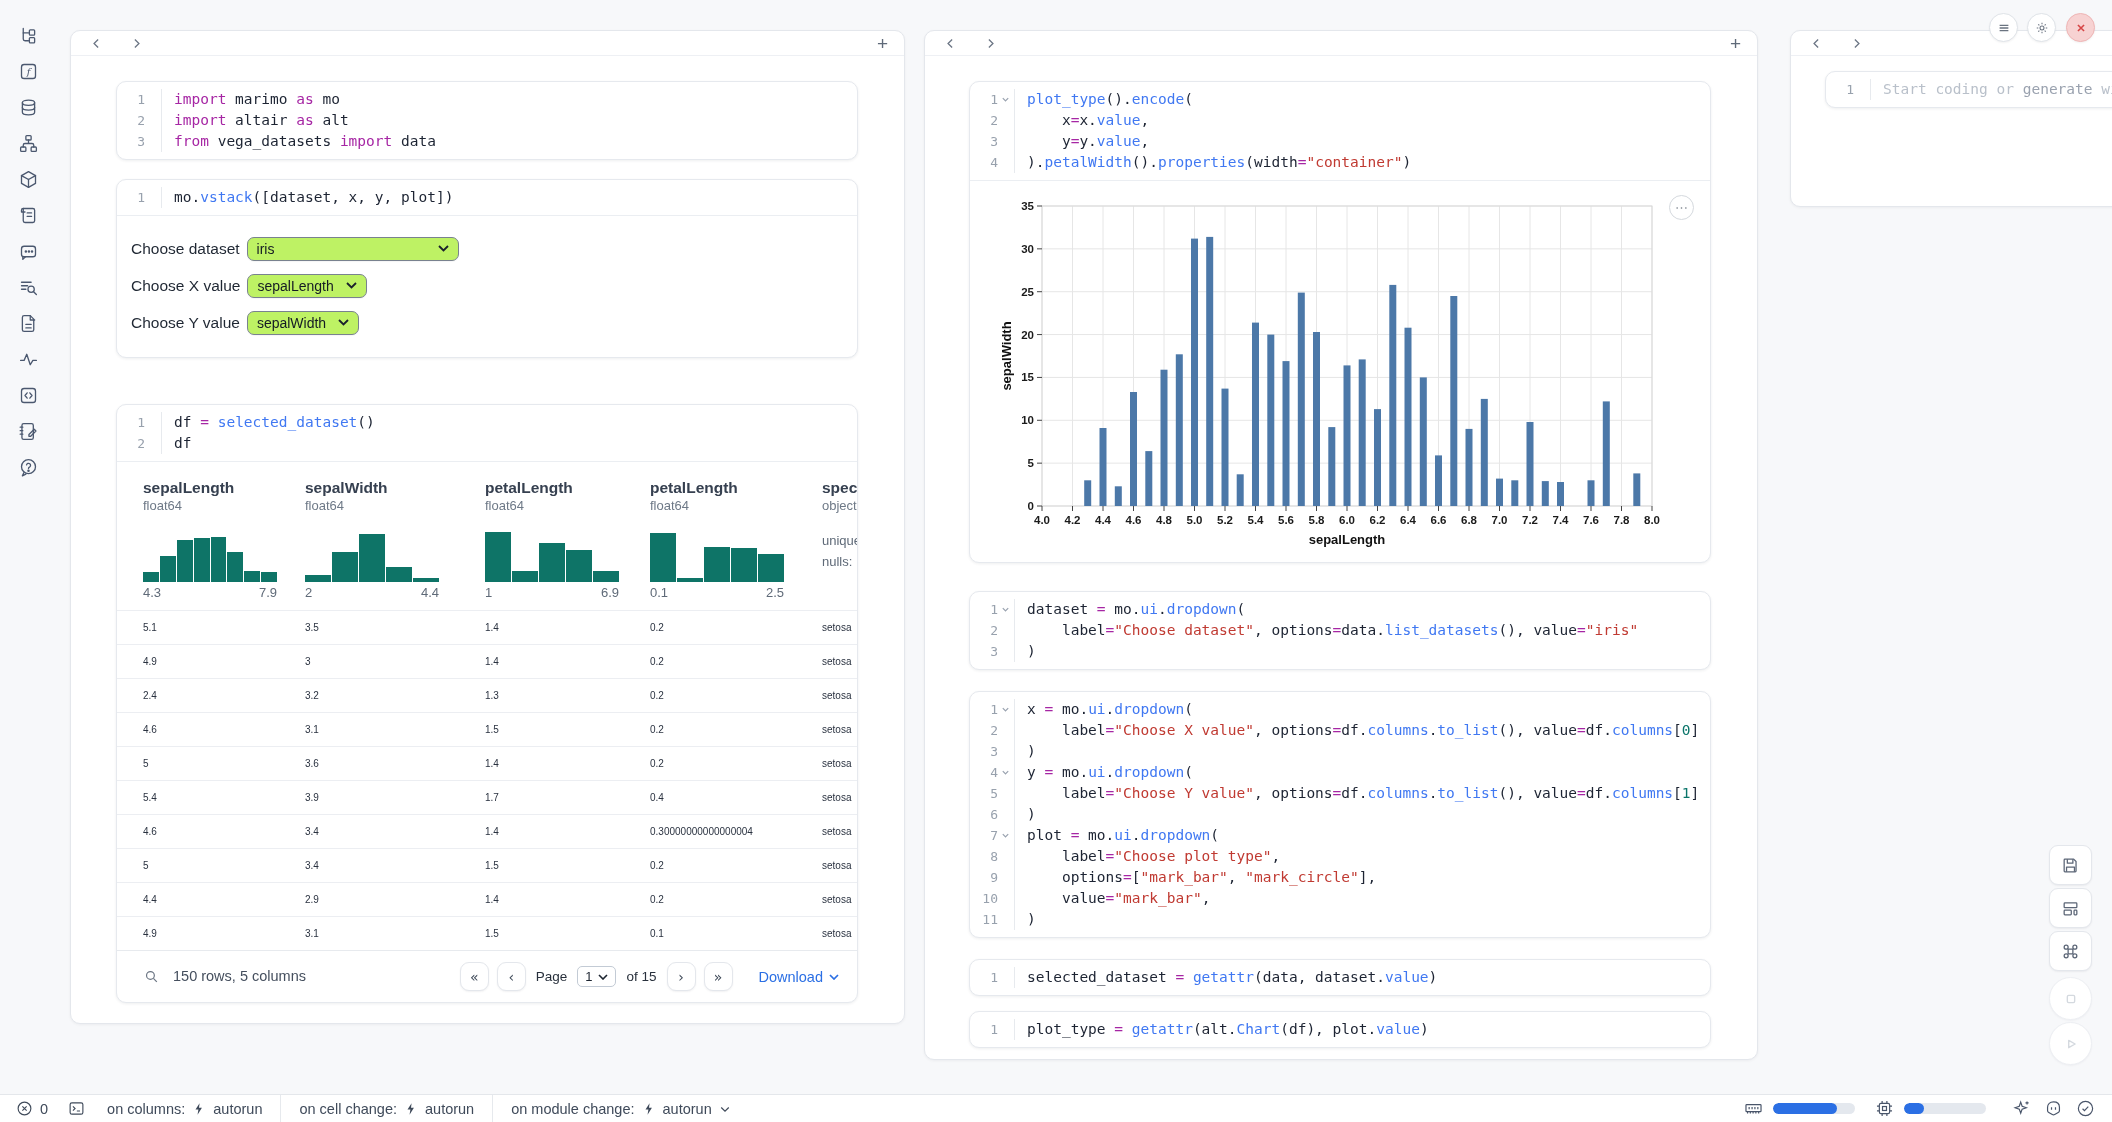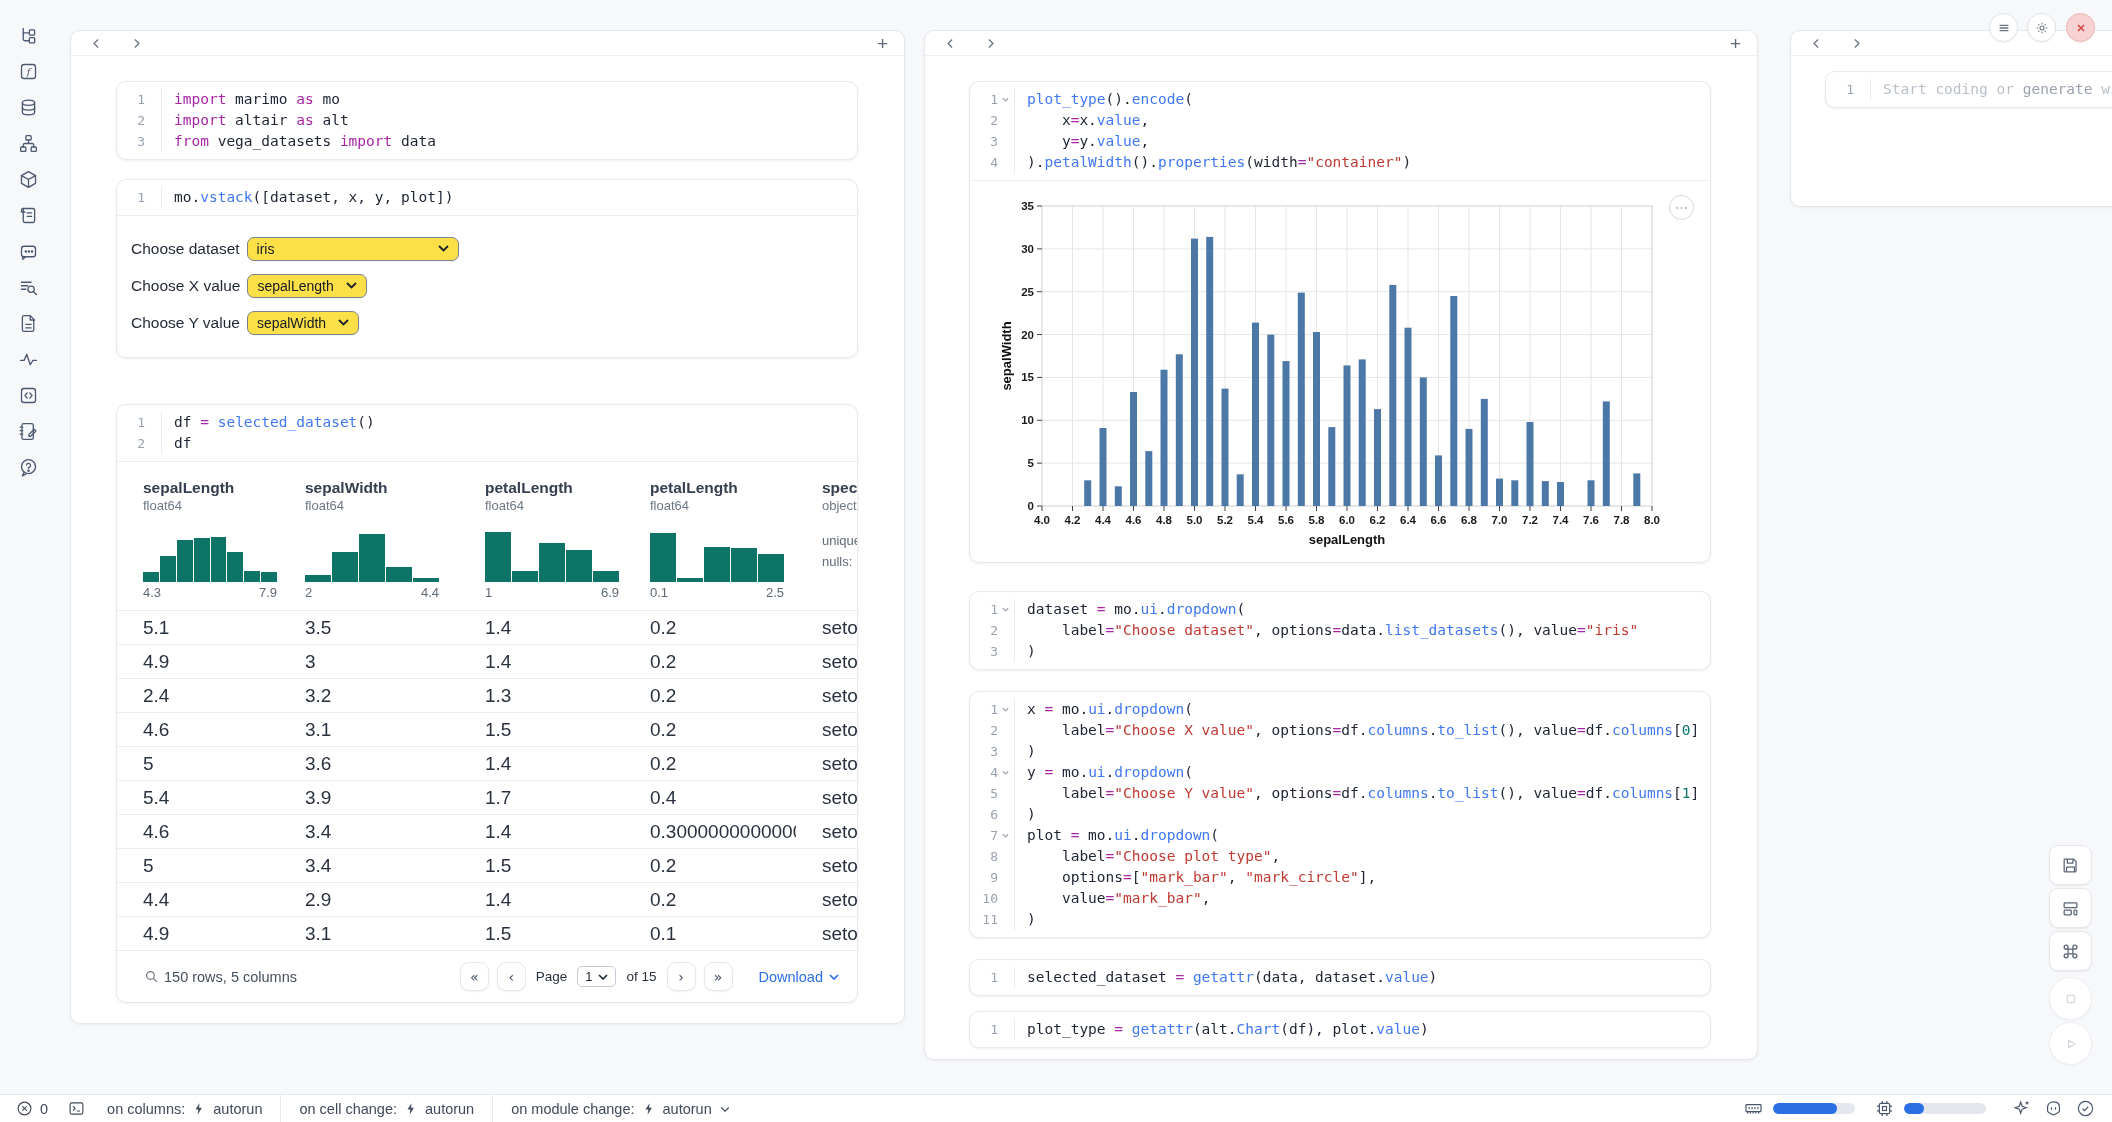--- a/index.html
+++ b/index.html
@@ -21,36 +21,36 @@
   .cl{display:flex;align-items:stretch;font-family:"DejaVu Sans Mono",monospace;font-size:14.5px;line-height:21px;white-space:pre;}
   .g{width:28px;text-align:right;color:#98a1ad;font-size:13px;flex:none;}
   .fold{width:14px;flex:none;display:flex;align-items:center;justify-content:center;}
   .src{border-left:1px solid #e7eaee;padding-left:12px;margin-left:2px;color:#1d2433;flex:1;}
   .tk-kw{color:#a626a4;} .tk-op{color:#a626a4;} .tk-fn{color:#4078f2;} .tk-str{color:#c03a32;} .tk-num{color:#0a756a;} .tk-pl{color:#1d2433;}
   .out{border-top:1px solid #ebeef2;}
   
   .ctl-wrap{padding:14px 0 16px 14px;}
   .ctl-row{display:flex;align-items:center;height:37px;gap:7px;}
   .ctl-label{font-size:15.5px;color:#1f2733;}
-  .fselect{display:inline-flex;align-items:center;gap:12px;border:1.4px solid #79828f;border-radius:7px;background:#fde047;padding:3px 9px;font-size:14px;color:#141a24;cursor:pointer;box-shadow:0 1px 1px rgba(0,0,0,.04);}
+  .fselect{display:inline-flex;align-items:center;gap:12px;border:1.4px solid #79828f;border-radius:7px;background:#bef264;padding:3px 9px;font-size:14px;color:#141a24;cursor:pointer;box-shadow:0 1px 1px rgba(0,0,0,.04);}
   .fselect.wide{width:212px;justify-content:space-between;box-sizing:border-box;}
   
   .df-table{width:100%;}
   .thead{display:flex;padding-top:16px;}
   .thcol{flex:none;box-sizing:border-box;padding-left:26px;}
   .th-name{font-size:15.5px;font-weight:700;color:#364050;line-height:20px;white-space:nowrap;}
   .th-dtype{font-size:13px;color:#6e7987;line-height:16px;margin-bottom:10px;white-space:nowrap;}
   .hist{display:flex;align-items:flex-end;height:58px;width:134px;gap:1px;}
   .hist div{flex:1;}
   .hist-range{display:flex;justify-content:space-between;width:134px;font-size:13px;color:#5f6a78;margin-top:3px;padding-bottom:10px;}
   .col-meta{font-size:13px;color:#5f6a78;line-height:21px;margin-top:16px;}
   .trow{display:flex;border-top:1px solid #eceef2;height:33px;}
-  .tcell{flex:none;box-sizing:border-box;padding-left:26px;font-size:19px;color:#2a3240;line-height:33px;white-space:nowrap;overflow:hidden;}
+  .tcell{flex:none;box-sizing:border-box;padding-left:26px;font-size:10px;color:#2a3240;line-height:33px;white-space:nowrap;overflow:hidden;}
   .tfoot{border-top:1px solid #e7eaee;height:51px;display:flex;align-items:center;padding:0 18px 0 26px;justify-content:space-between;}
-  .tf-left{display:flex;align-items:center;gap:4px;color:#454f5e;font-size:14.5px;}
+  .tf-left{display:flex;gap:13px;color:#454f5e;font-size:14.5px;}
   .tf-left svg{width:17px;height:17px;color:#6b7583;}
   .tf-right{display:flex;align-items:center;gap:8px;}
   .pg-btn{width:29px;height:29px;border:1px solid #e4e7ec;border-radius:9px;background:#fff;box-shadow:0 1px 2px rgba(16,24,40,.06);color:#3f4a59;font-size:14px;display:flex;align-items:center;justify-content:center;cursor:pointer;font-family:"DejaVu Sans",sans-serif;}
   .pg-label{font-size:13.5px;color:#28303c;margin:0 2px;}
   .pg-select{display:inline-flex;align-items:center;gap:6px;border:1px solid #c3cbd5;border-radius:5px;padding:2px 7px;font-size:13px;color:#1c2430;background:#fff;cursor:pointer;}
   .download{display:inline-flex;align-items:center;gap:6px;color:#2b6fe4;font-size:14.5px;margin-left:18px;cursor:pointer;}
   
   .chart-out{position:relative;}
   .vega-actions{position:absolute;right:16px;top:14px;width:23px;height:23px;border-radius:50%;border:1px solid #d5d9de;background:#fff;color:#878e96;font-size:13px;display:flex;align-items:center;justify-content:center;cursor:pointer;}
   

